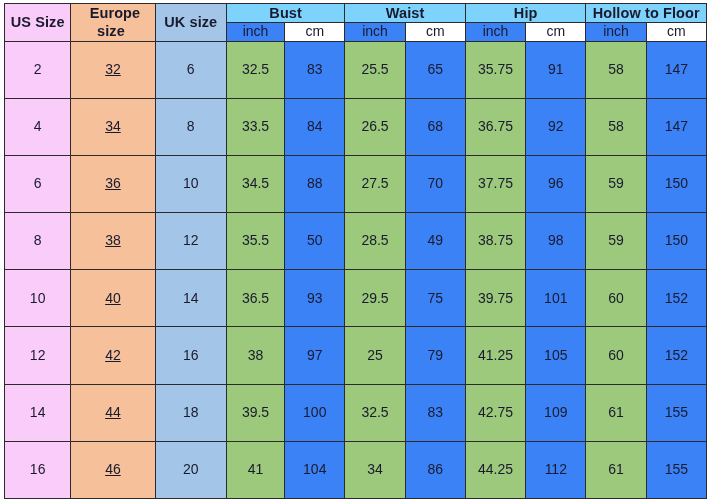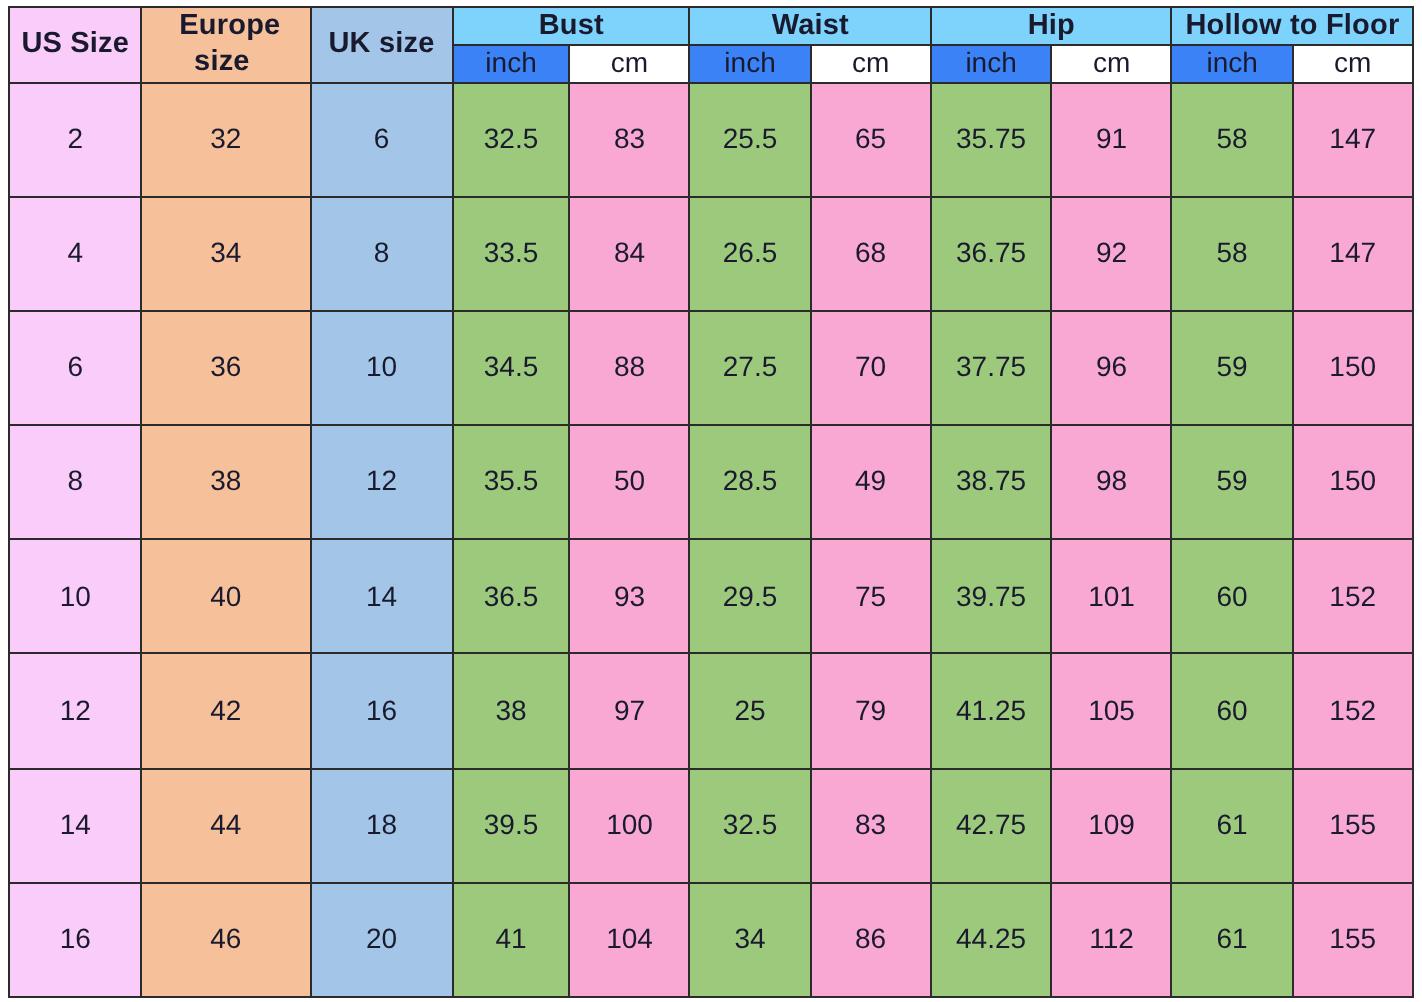--- a/index.html
+++ b/index.html
@@ -50,24 +50,24 @@
   th.h-uk      { background: #a3c6e8; margin-left: 16px; }
   th.h-measure { background: #7dd3fc; }
 
   
   tr.unit-row td { font-size: 14px; }
   td.u-inch { background: #3b82f6; }
   td.u-cm   { background: #ffffff; }
 
   
   td.c-us   { background: #f9ccf9; }
-  td.c-eu   { background: #f5c09a; }
+  td.c-eu   { background: #f5c09a; text-decoration: underline; }
   td.c-uk   { background: #a3c6e8; }
   td.c-inch { background: #9cc97b; }
-  td.c-cm   { background: #f9a8d4; }
+  td.c-cm   { background: #3b82f6; }
 
   
   col.w-us      { width: 66px; }
   col.w-eu      { width: 84px; }
   col.w-uk      { width: 71px; }
   col.w-inch    { width: 58px; }
   col.w-cm      { width: 60px; }
   col.w-inch-b  { width: 60px; }
   col.w-cm-b    { width: 60px; }
 

